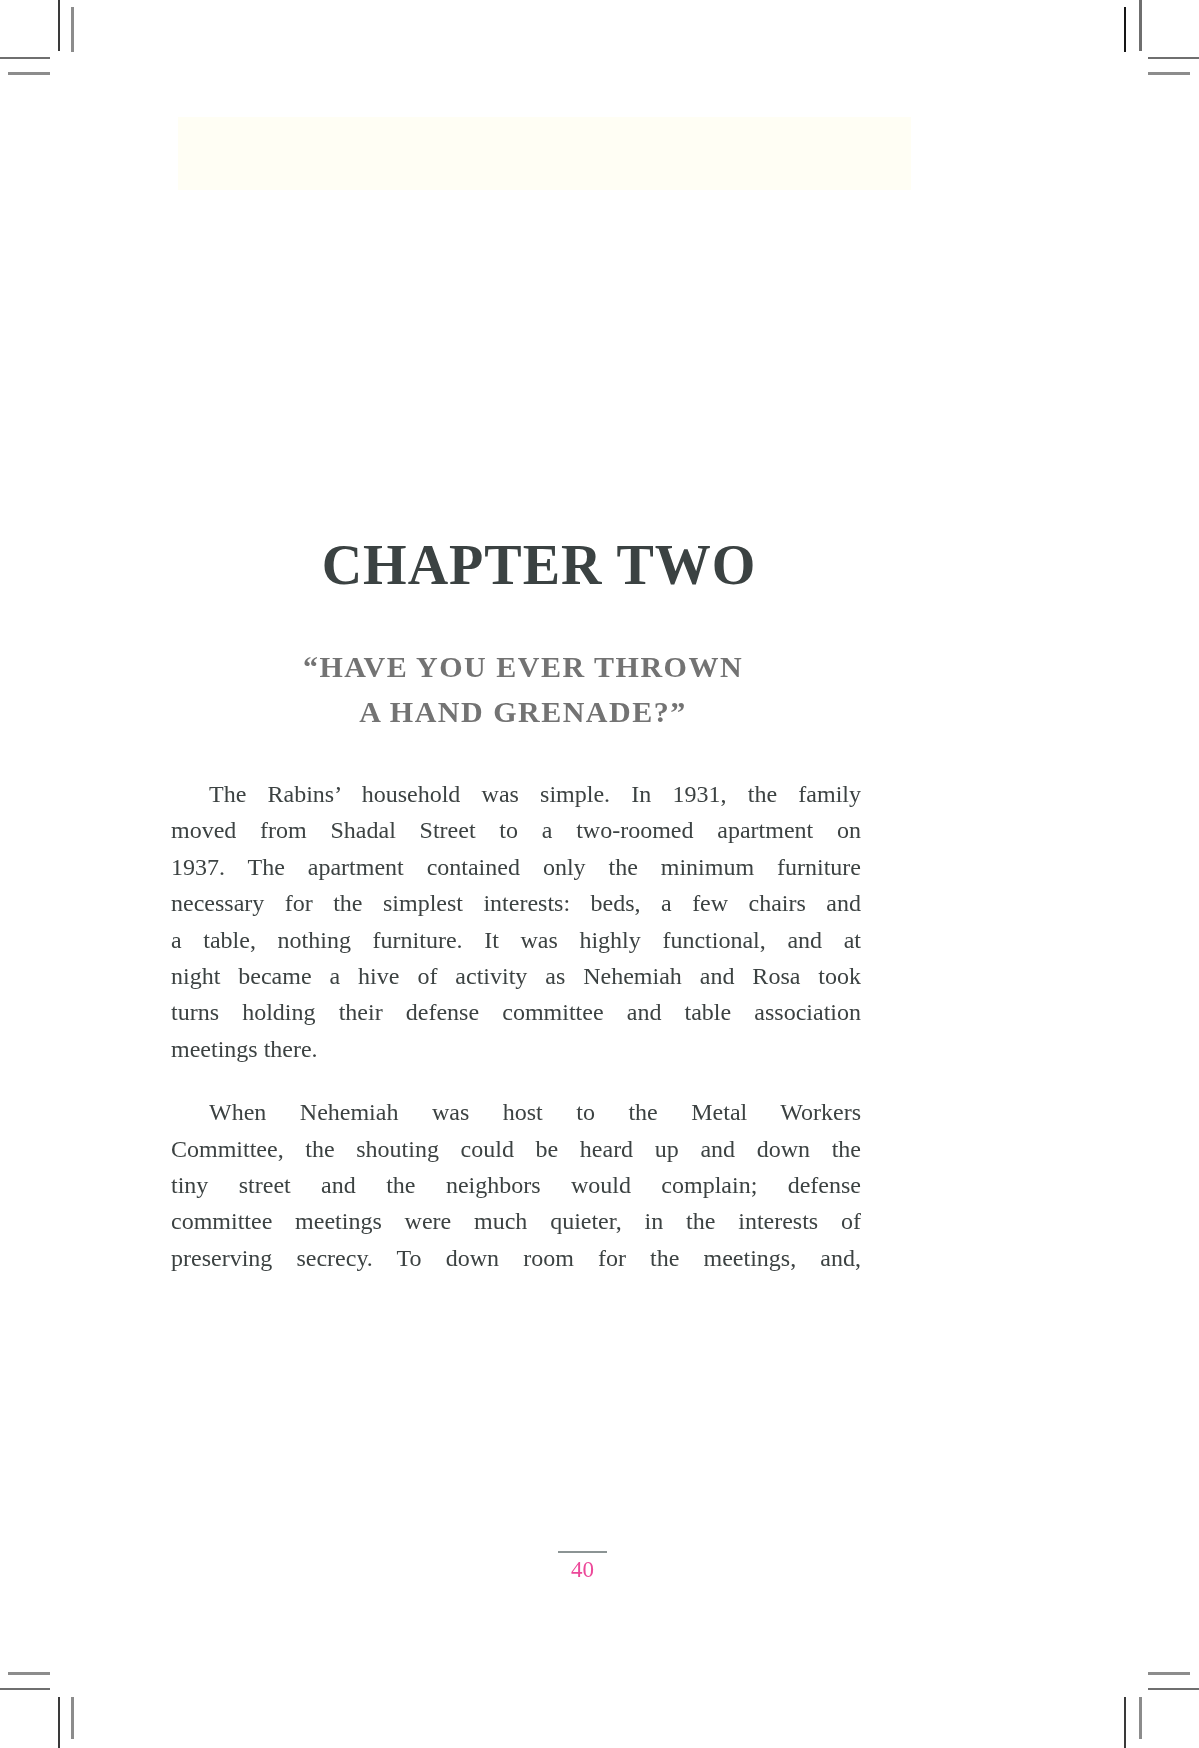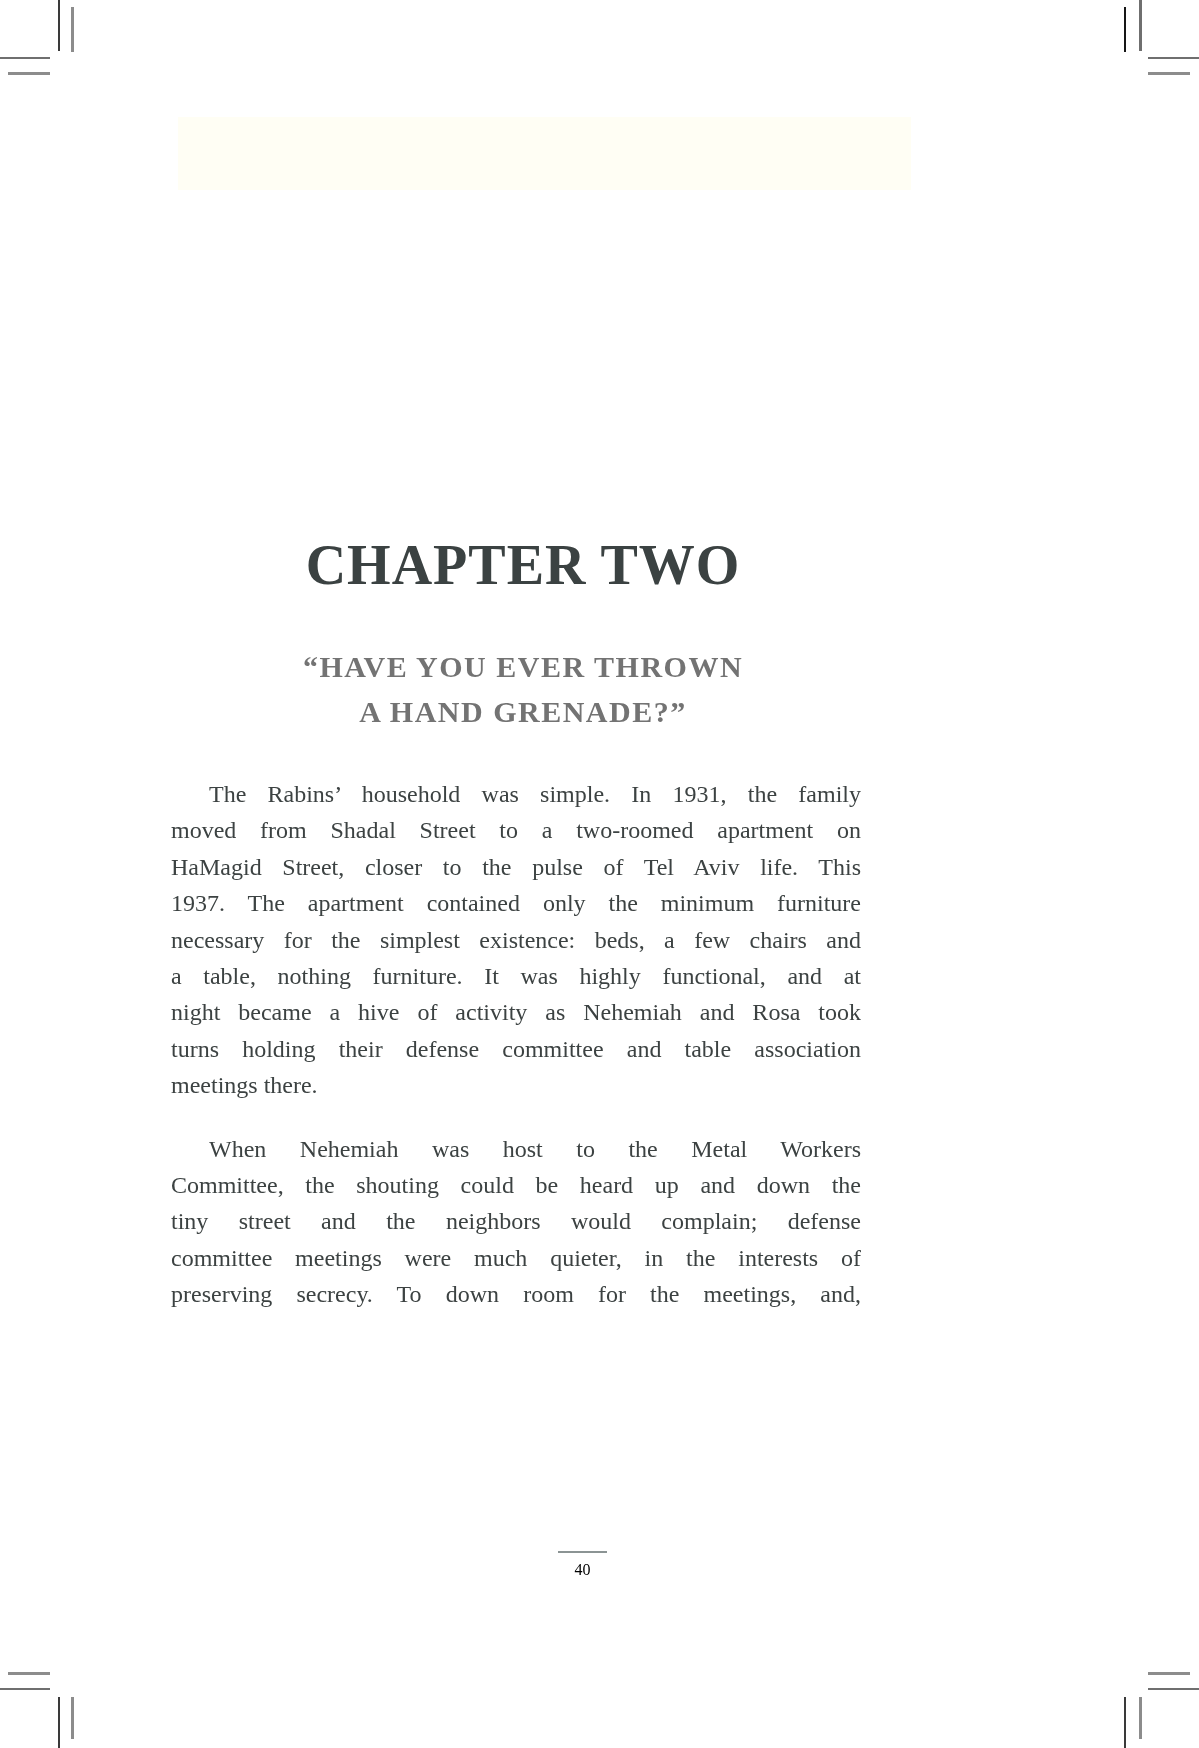--- a/index.html
+++ b/index.html
@@ -54,21 +54,21 @@
     left: 178px;
     top: 117px;
     width: 733px;
     height: 73px;
     background: #fffef4;
   }
 
   
   .chapter-title {
     position: absolute;
-    left: 178px;
+    left: 194px;
     top: 535px;
     width: 690px;
     margin: 0;
     text-align: center;
     font-size: 56px;
     line-height: 1.1;
     font-weight: bold;
     letter-spacing: 1px;
     color: #3b4242;
   }
@@ -115,23 +115,23 @@
     width: 49px;
     text-align: center;
   }
   .footer-rule {
     width: 49px;
     height: 2px;
     background: #8b9494;
     margin-bottom: 4px;
   }
   .page-number {
-    font-size: 16px;
+    font-size: 23px;
     line-height: 26px;
-    color: #000000;
+    color: #ec4899;
   }
 </style>
 </head>
 <body>
 
 <div class="page">
 
   <div class="mark v ink-dark tl-v1"></div>
   <div class="mark v thick ink-light tl-v2"></div>
   <div class="mark h ink-mid tl-h1"></div>
@@ -157,23 +157,22 @@
   <h1 class="chapter-title">CHAPTER TWO</h1>
   <h2 class="chapter-subtitle">
     <span class="sub-line">“HAVE YOU EVER THROWN</span>
     <span class="sub-line">A HAND GRENADE?”</span>
   </h2>
 
   <div class="body-text">
     <p class="paragraph">
       <span class="line justify indent">The Rabins’ household was simple. In 1931, the family</span>
       <span class="line justify">moved from Shadal Street to a two-roomed apartment on</span>
-      <span class="line justify">HaMagid Street, closer to the pulse of Tel Aviv life. This</span>
       <span class="line justify">1937. The apartment contained only the minimum furniture</span>
-      <span class="line justify">necessary for the simplest existence: beds, a few chairs and</span>
+      <span class="line justify">necessary for the simplest interests: beds, a few chairs and</span>
       <span class="line justify">a table, nothing furniture. It was highly functional, and at</span>
       <span class="line justify">night became a hive of activity as Nehemiah and Rosa took</span>
       <span class="line justify">turns holding their defense committee and table association</span>
       <span class="line">meetings there.</span>
     </p>
     <p class="paragraph">
       <span class="line justify indent">When Nehemiah was host to the Metal Workers</span>
       <span class="line justify">Committee, the shouting could be heard up and down the</span>
       <span class="line justify">tiny street and the neighbors would complain; defense</span>
       <span class="line justify">committee meetings were much quieter, in the interests of</span>

